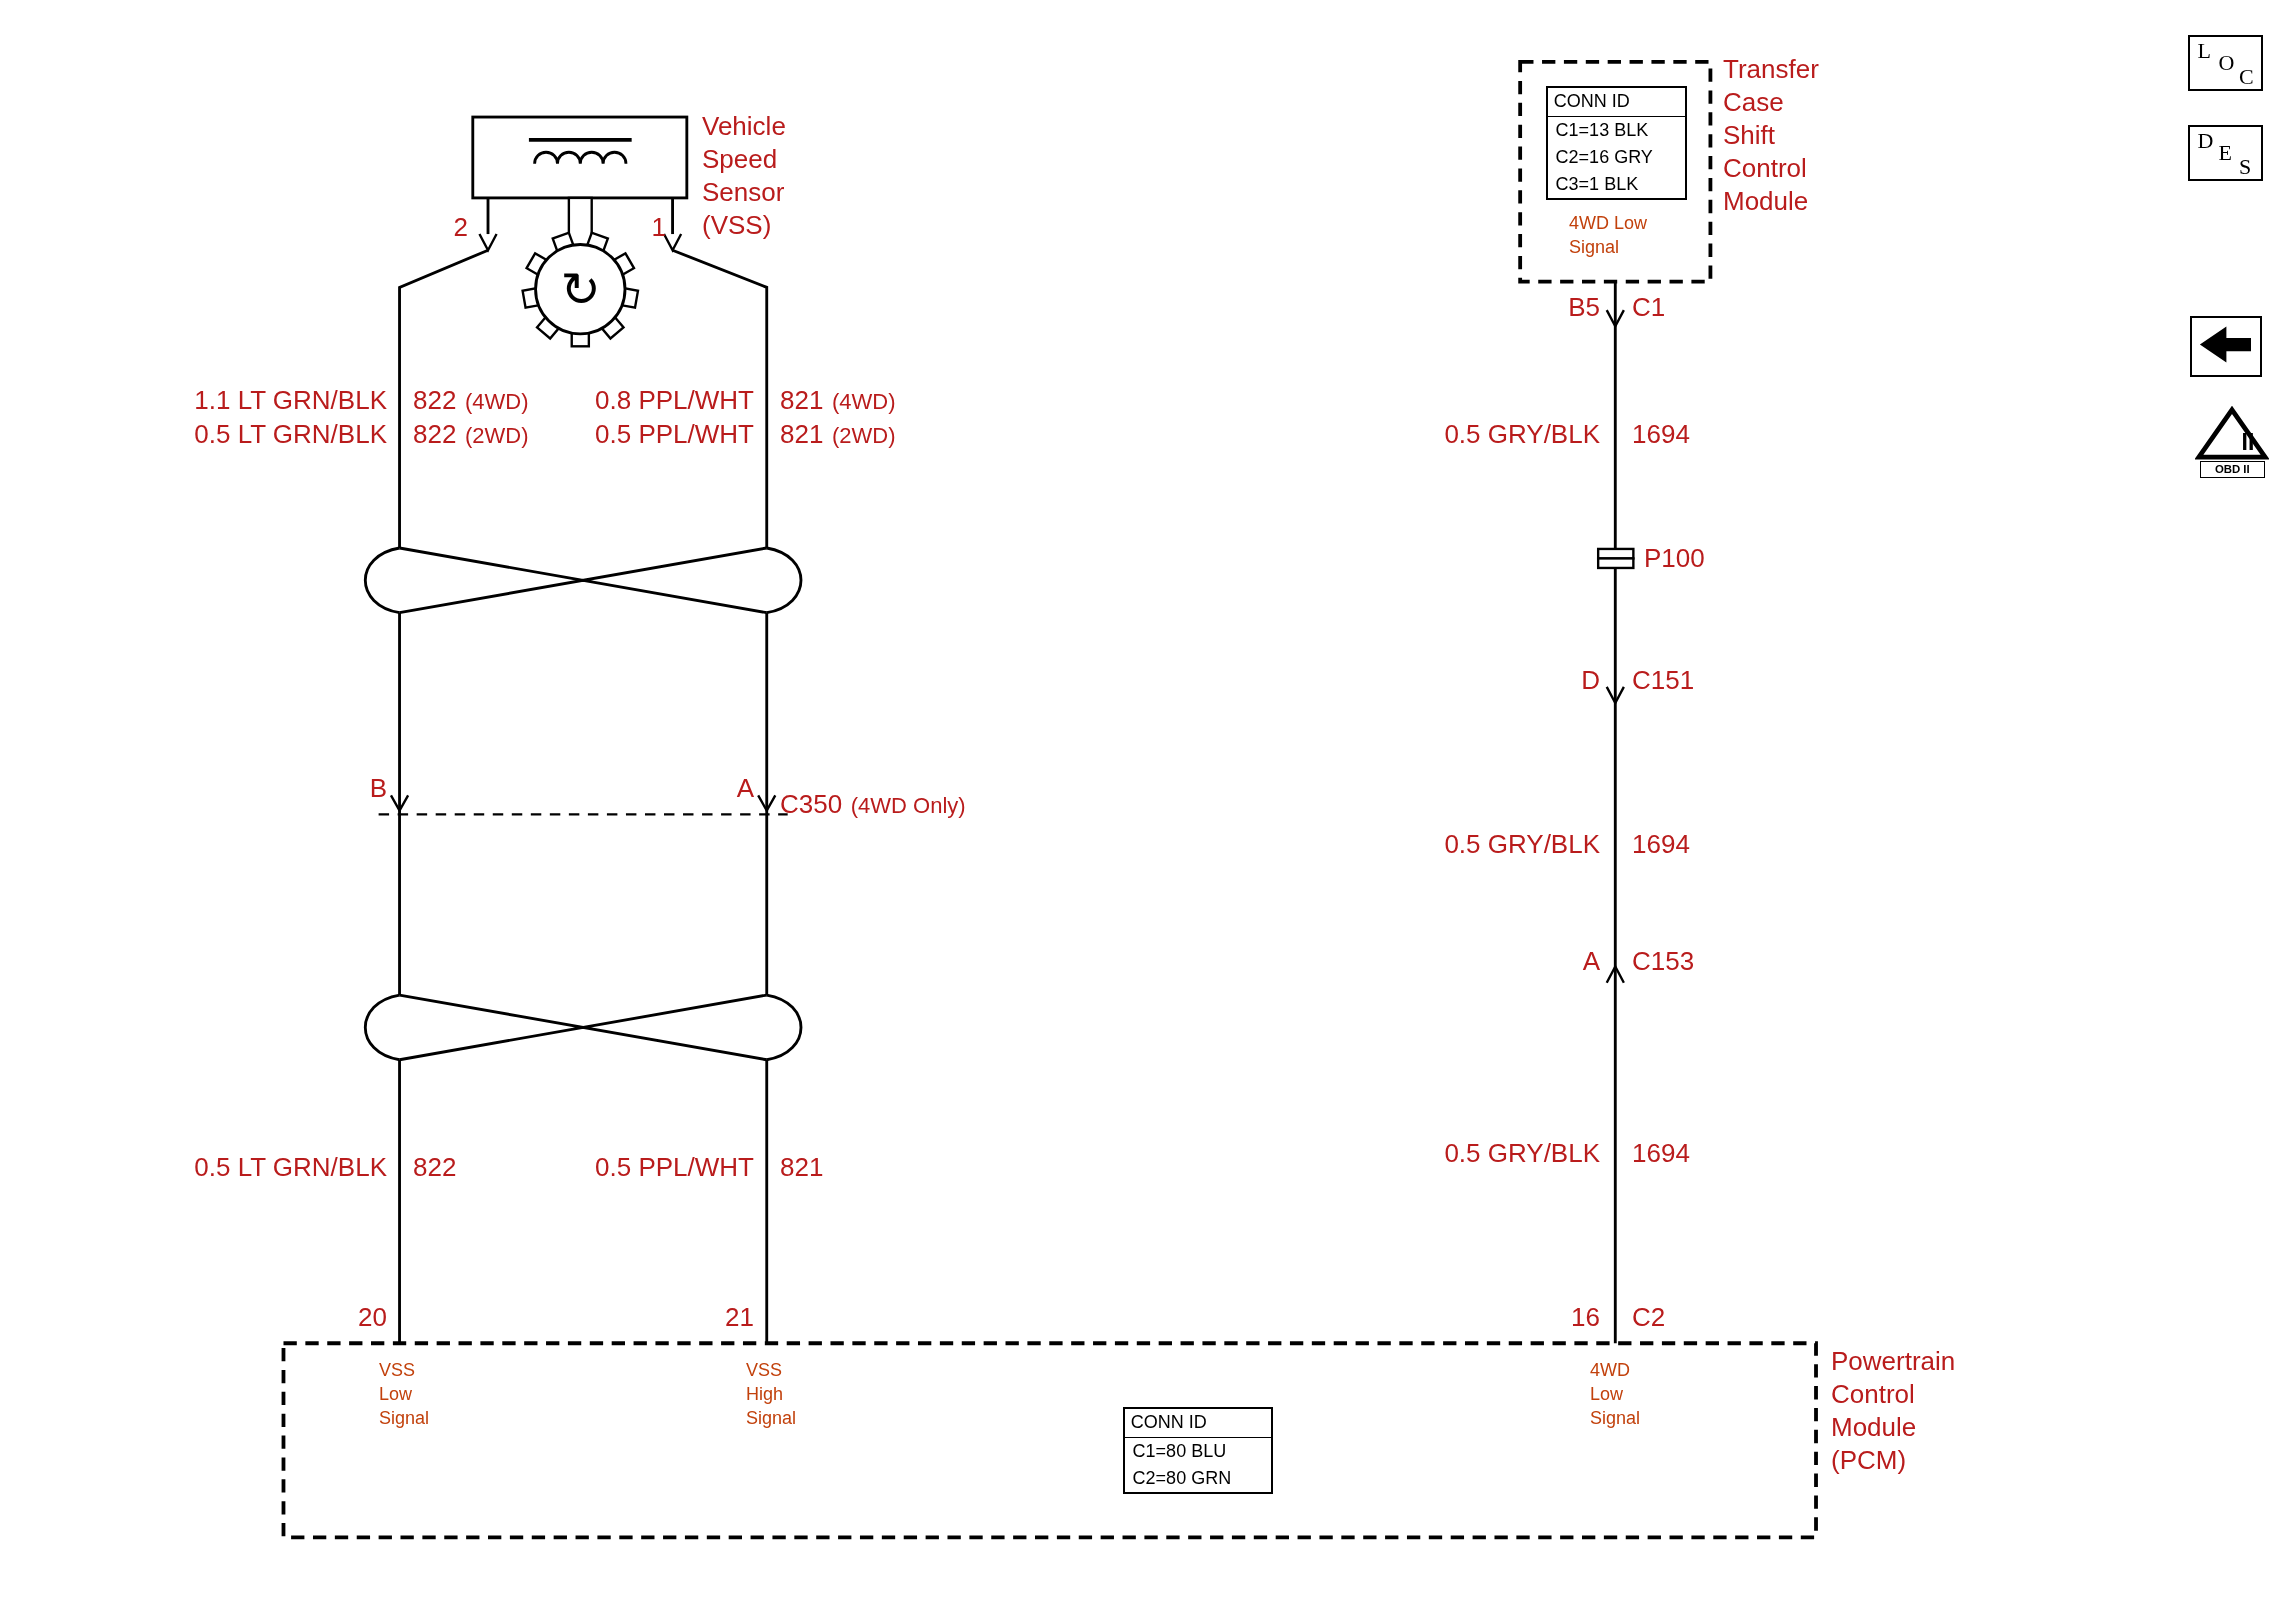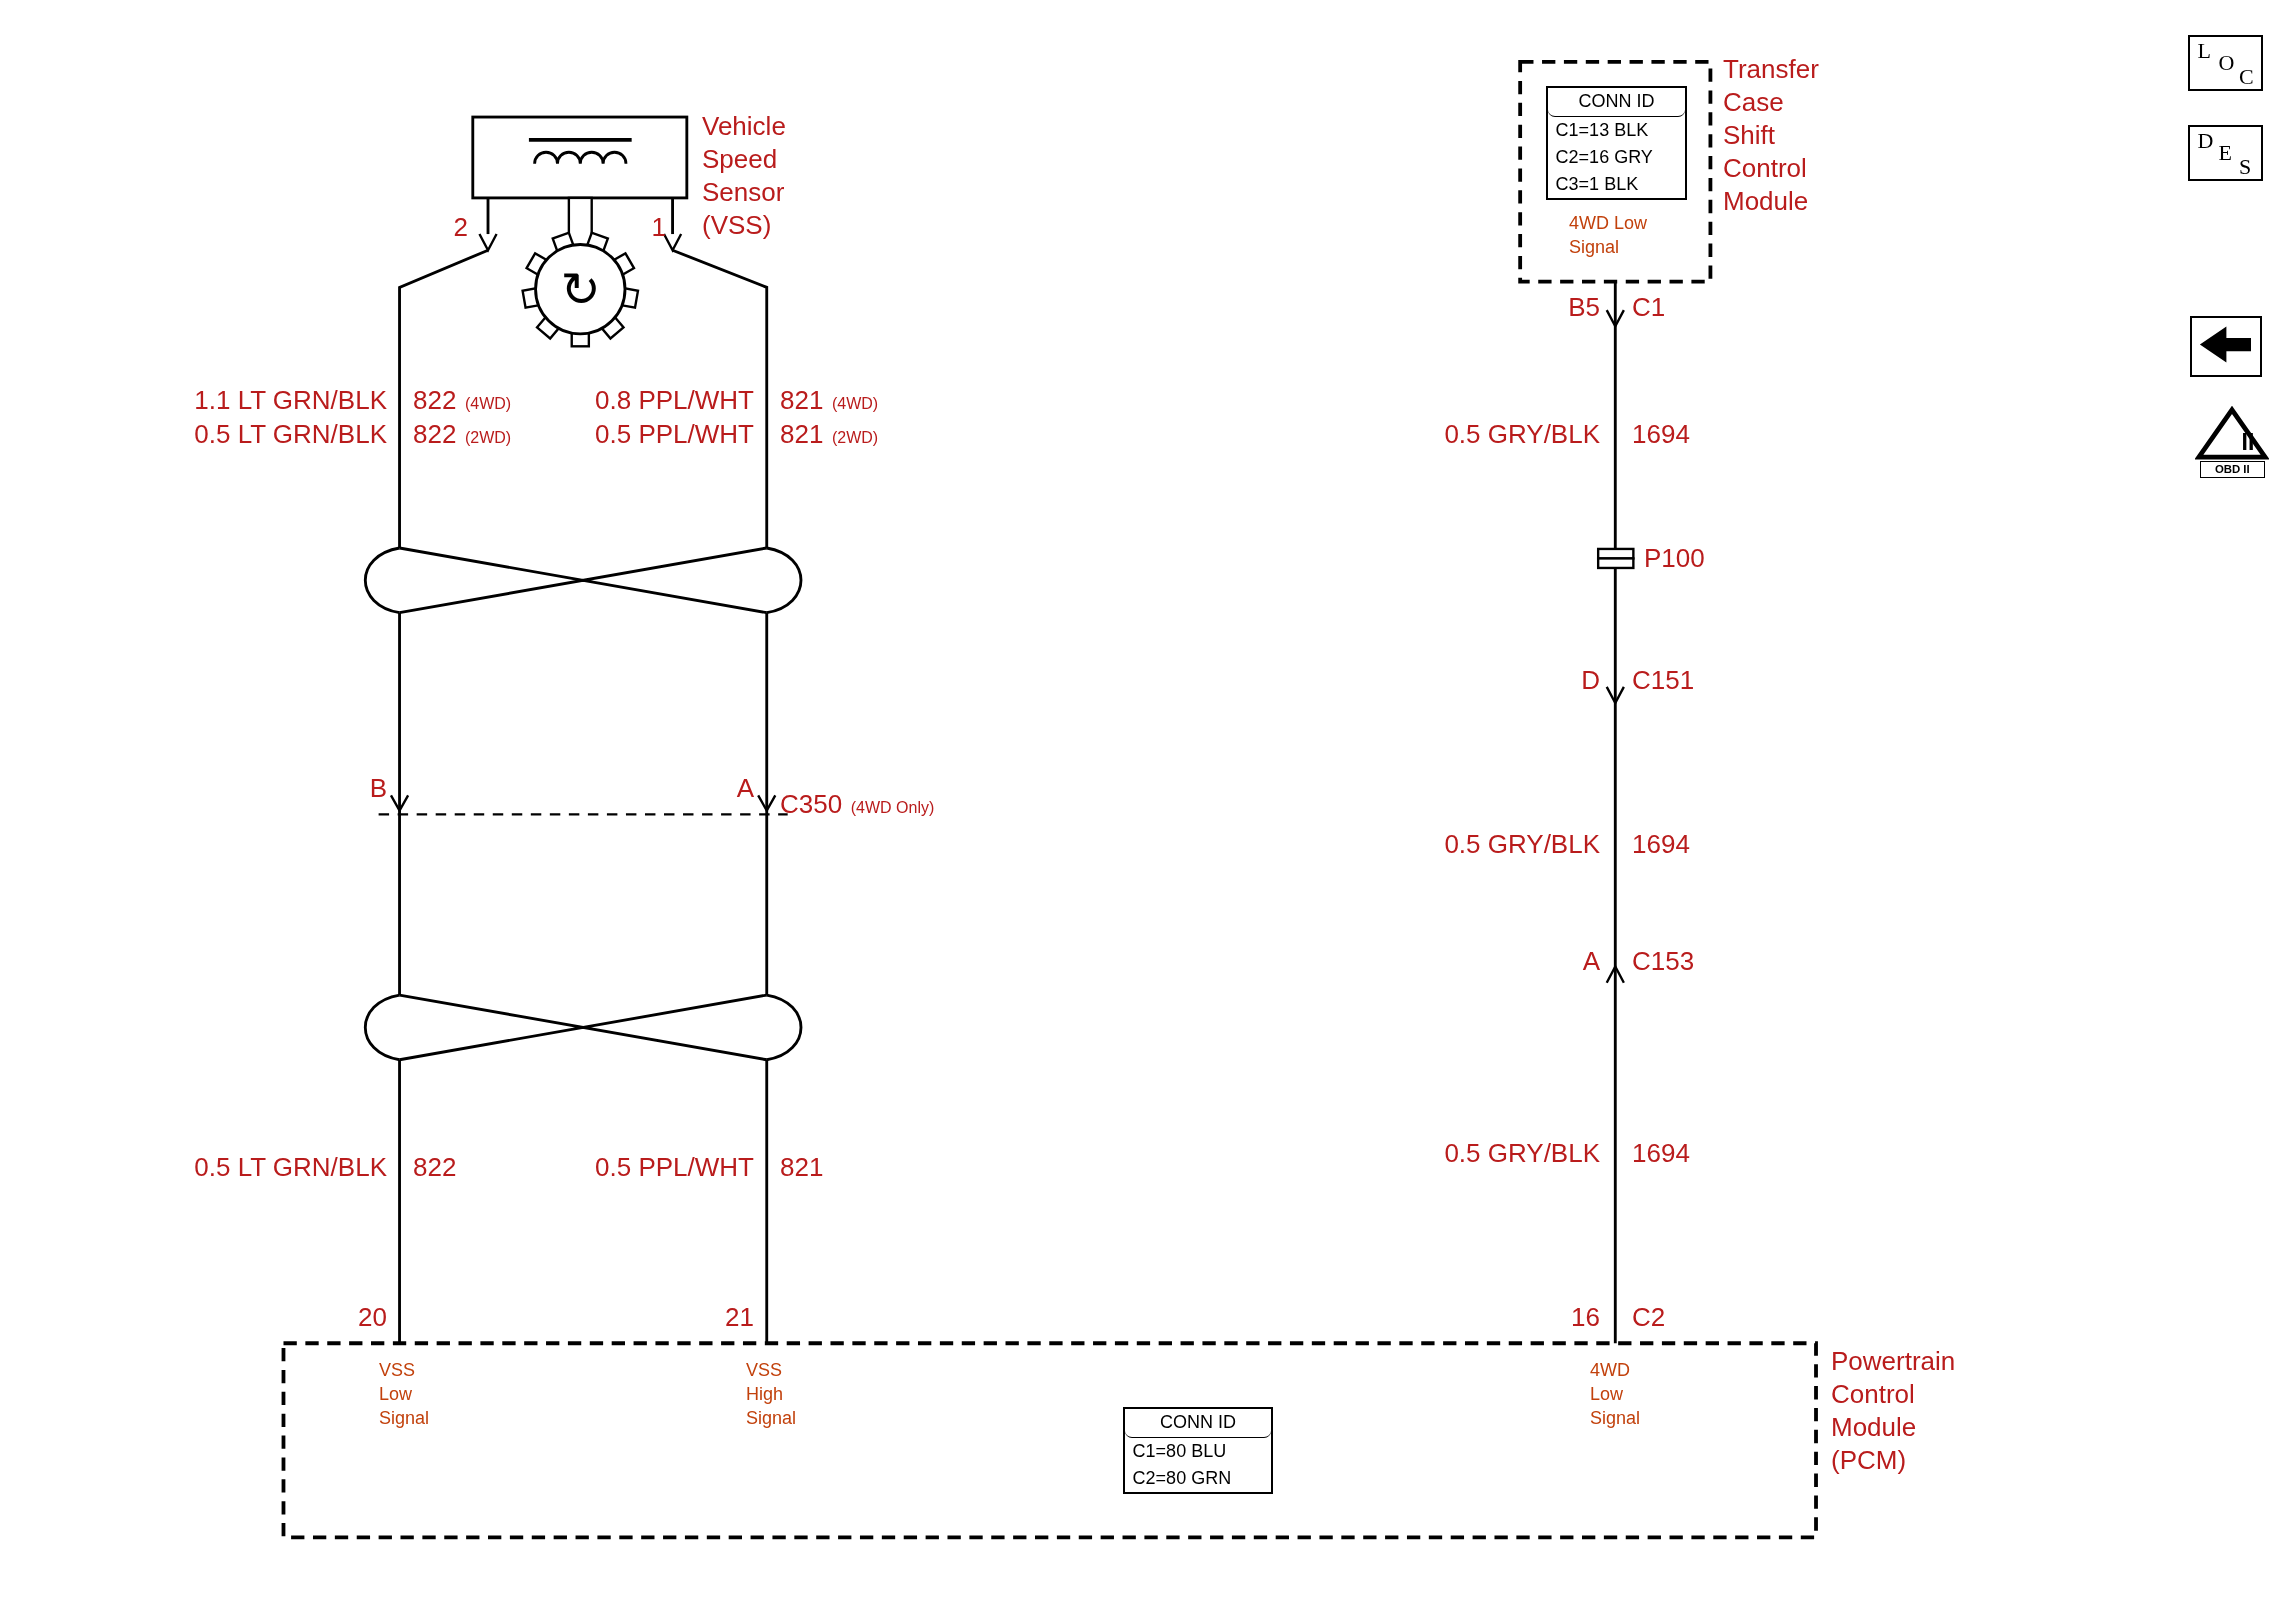--- a/index.html
+++ b/index.html
@@ -2,24 +2,24 @@
 <html style="font-size:15px"><head>
 <meta charset="utf-8">
 <style>
   * { margin:0; padding:0; box-sizing:border-box; }
   html,body { background:#ffffff; }
   body { font-family:"Liberation Sans", sans-serif; color:#000; }
   .canvas { position:relative; width:2285px; height:1603px; background:#fff; overflow:hidden; }
   .layer { position:absolute; left:0; top:0; }
   .lbl { position:absolute; font-size:26px; line-height:33px; white-space:pre-line; color:#b91c1c; }
   .rt { text-align:right; }
-  .note { font-size:16px; margin-left:8.6px;margin-top:16px; }
+  .note { font-size:22px; margin-left:8.6px;margin-top:16px; }
   .tiny { position:absolute; font-size:18px; line-height:24px; white-space:pre-line; color:#c2410c; }
   .connid { position:absolute; border:2.9px solid #000; background:#fff; }
-  .connid .hdr { font-size:18px; line-height:27.6px; text-align:center; border-bottom:1.9px solid #000; padding:0 5.7px;border-radius:7px; }
+  .connid .hdr { font-size:18px; line-height:27.6px; border-bottom:1.9px solid #000; padding:0 5.7px; }
   .connid .row { font-size:18px; line-height:25px; padding:1px 7.6px; }
   .iconbox { position:absolute; border:2.9px solid #000; background:#fff; }
   .lettericon span { position:absolute; font-size:22px; line-height:22px; font-family:"Liberation Serif", serif; }
   .l1 { left:7.6px; top:2.9px; } .l2 { left:28.5px; top:15px; } .l3 { left:49px; top:28.5px; }
   .rot { position:absolute; left:552px; top:263px; width:57px; height:53px; font-size:48px; line-height:53px; text-align:center; }
   .obd-mark { position:absolute; left:16px; top:23px; width:74px; text-align:center; font-size:23px; font-weight:bold; }
   .obd-label { position:absolute; left:4.8px; top:55px; width:65px; border:1.9px solid #000; text-align:center;
                font-size:11.4px; line-height:15px; font-weight:bold; background:#fff; }
 </style>
 </head>

